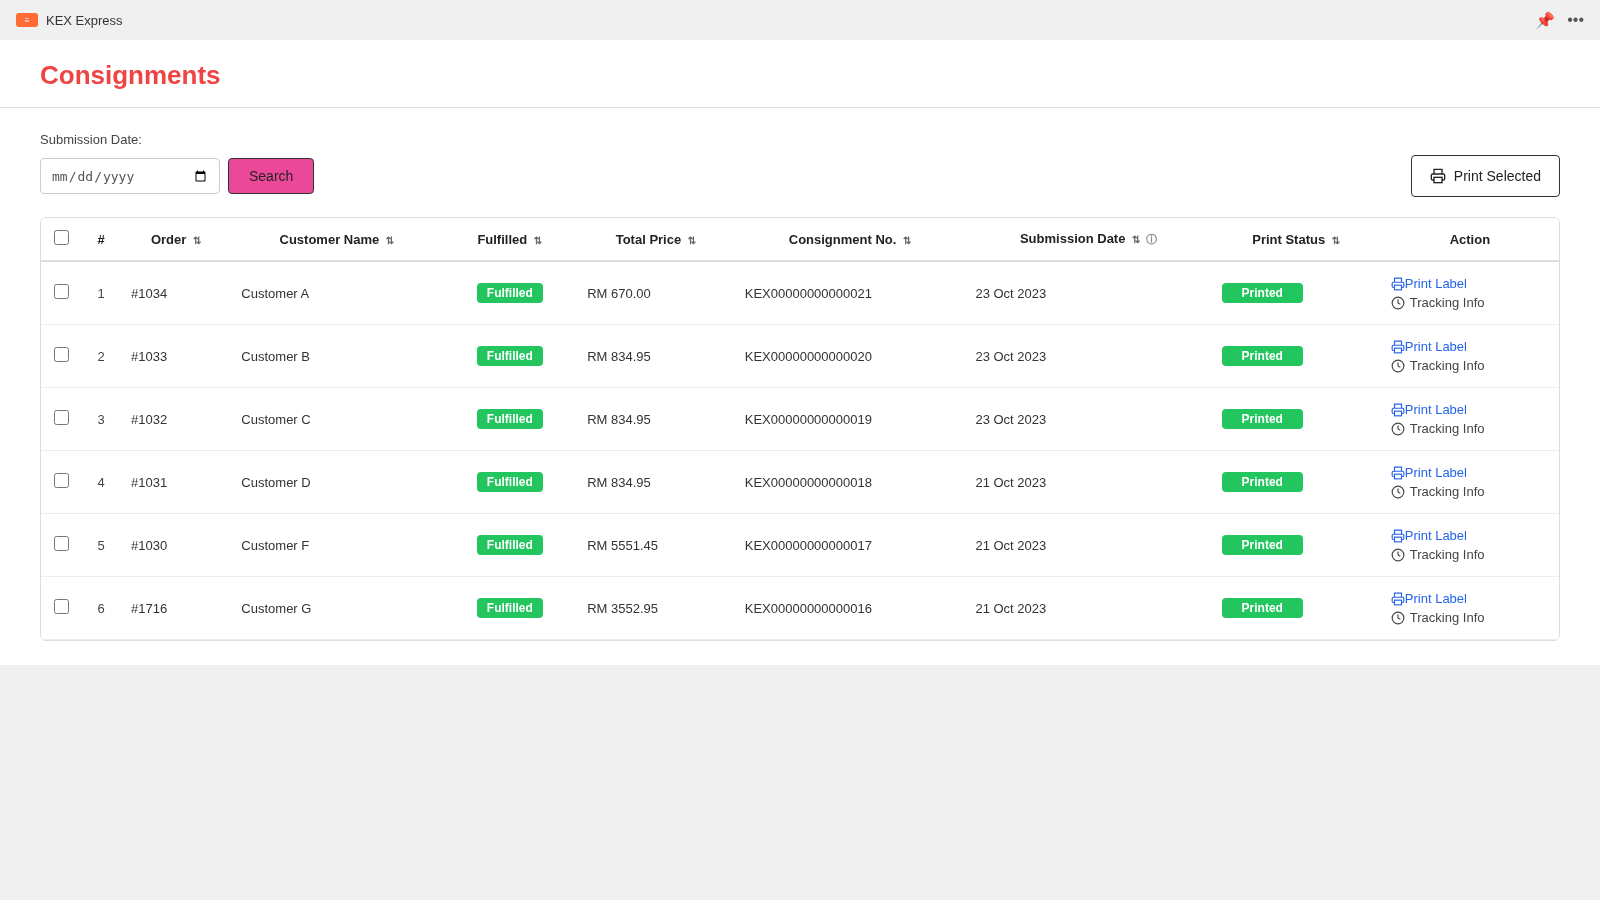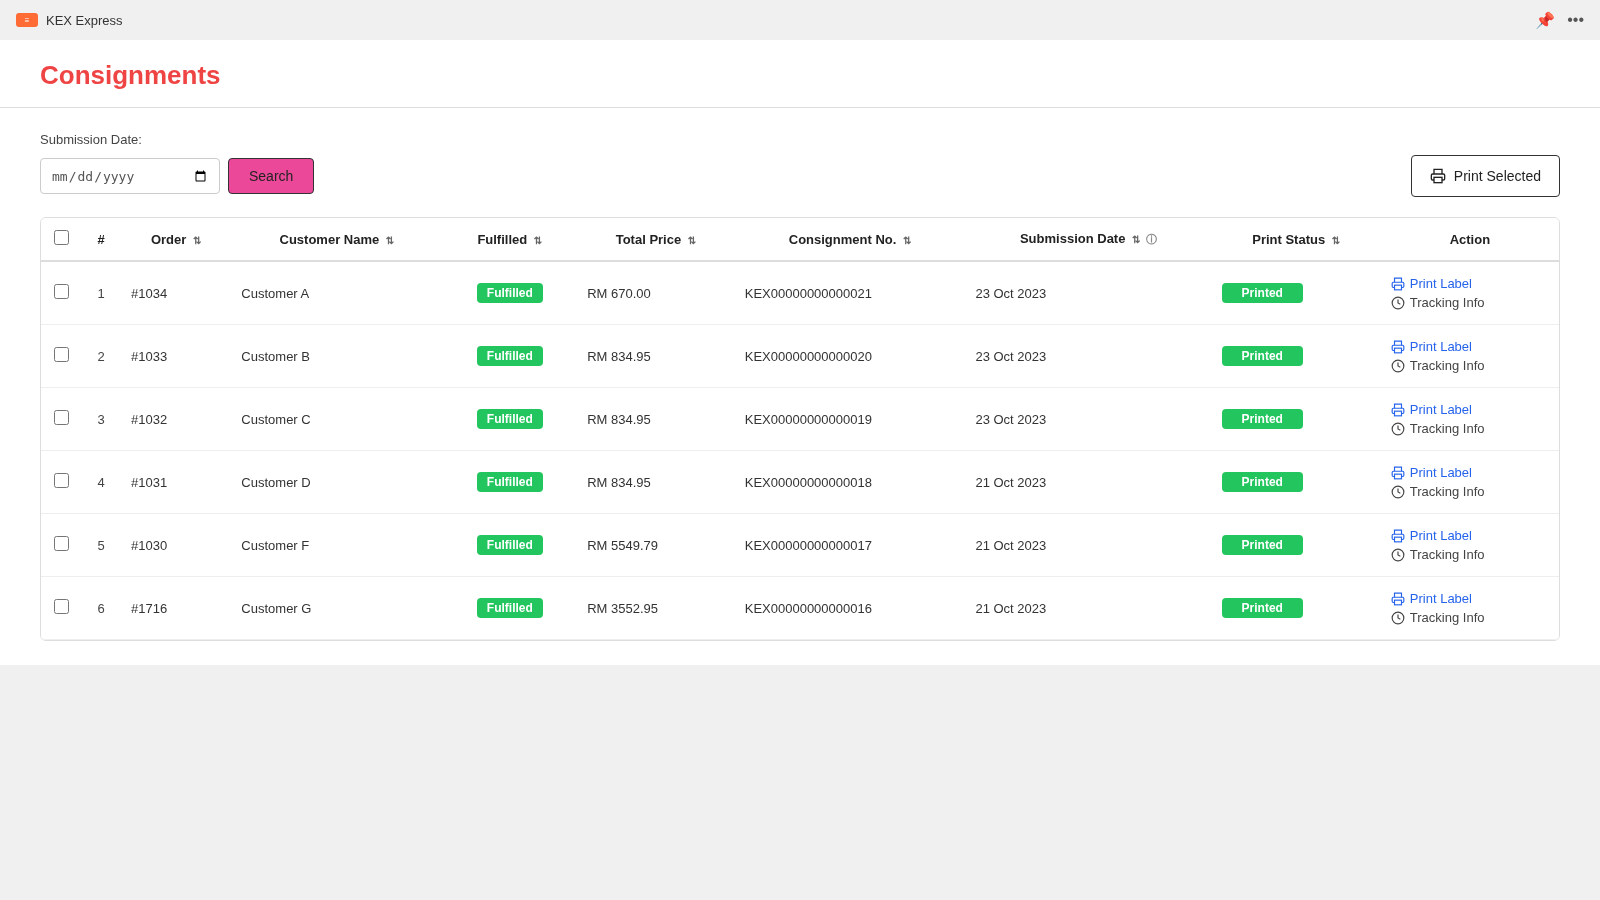--- a/index.html
+++ b/index.html
@@ -196,21 +196,20 @@
       display: flex;
       flex-direction: column;
       gap: 4px;
       align-items: flex-start;
     }
     .print-label-link {
       color: #2563eb;
       text-decoration: none;
       display: flex;
       align-items: center;
-      gap: 5px;
       font-size: 13px;
       cursor: pointer;
     }
     .tracking-link {
       color: #444;
       text-decoration: none;
       display: flex;
       align-items: center;
       gap: 5px;
       font-size: 13px;
@@ -459,21 +458,21 @@
           <tr>
     <td class="checkbox-cell">
       <input type="checkbox" style="">
     </td>
     <td class="row-num center">5</td>
     <td class="order-num">#1030</td>
     <td>Customer F</td>
     <td class="center">
       <span class="badge-fulfilled">Fulfilled</span>
     </td>
-    <td>RM 5549.79</td>
+    <td>RM 5551.45</td>
     <td>KEX00000000000017</td>
     <td>21 Oct 2023</td>
     <td>
       <span class="badge-printed">Printed</span>
     </td>
     <td>
       <div class="action-cell">
         <a class="print-label-link">
           <svg width="14" height="14" viewBox="0 0 24 24" fill="none" stroke="#2563eb" stroke-width="2">
             <polyline points="6 9 6 2 18 2 18 9"></polyline>

